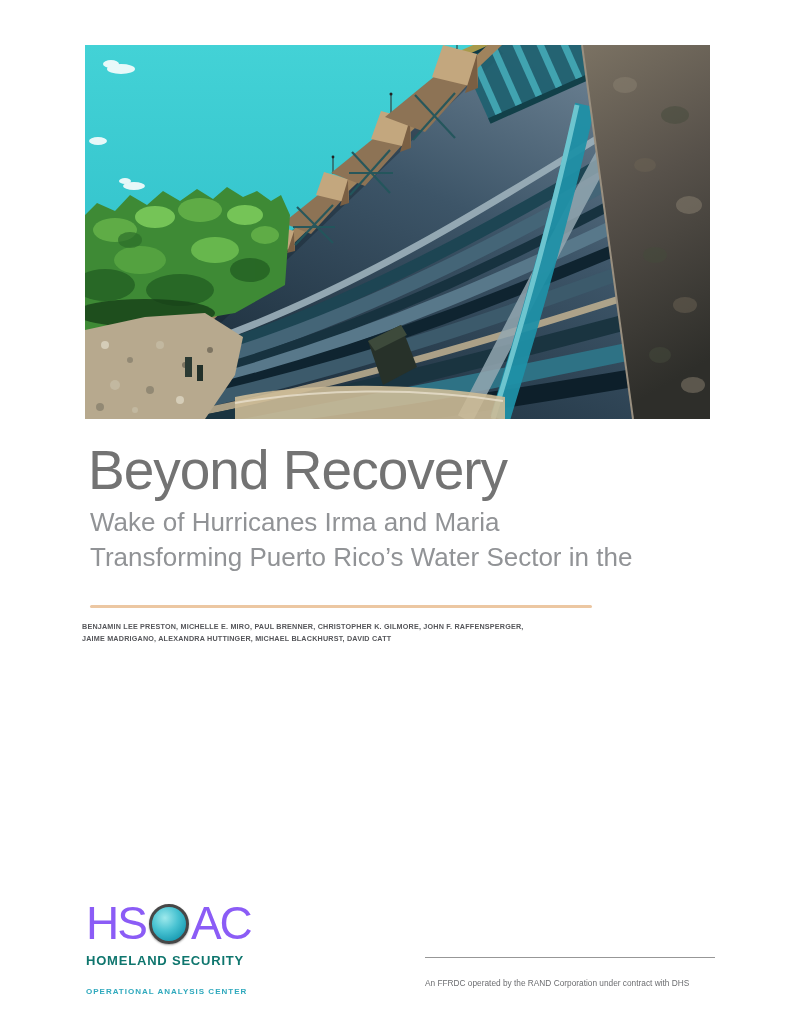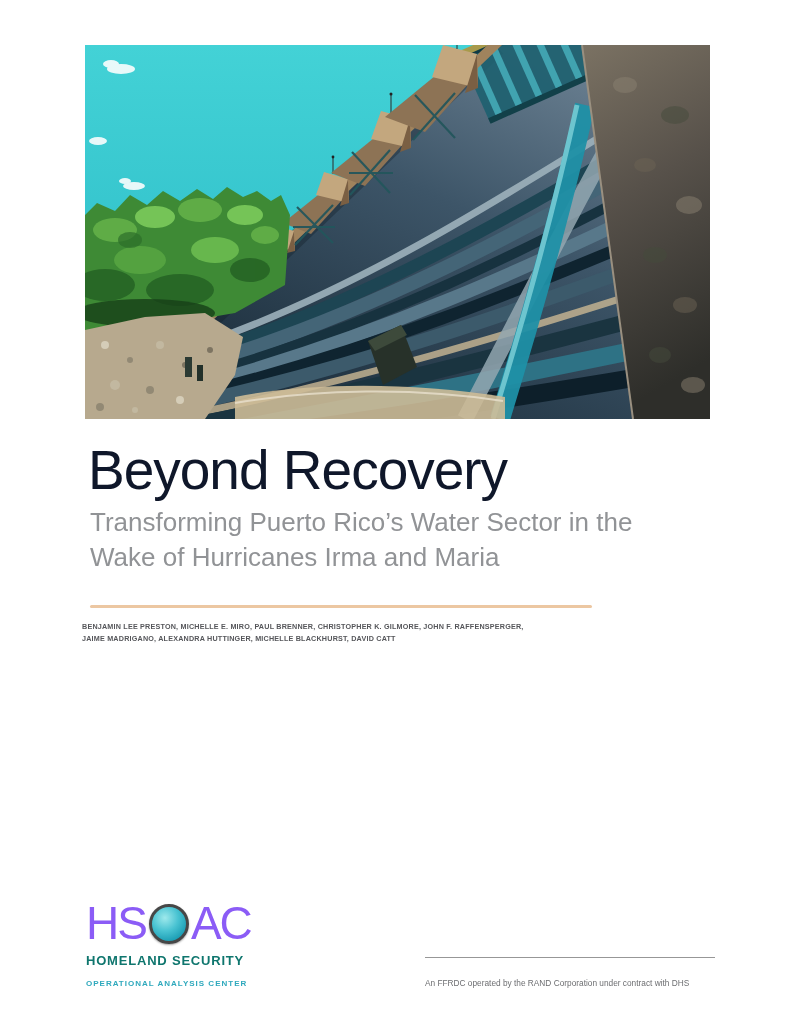--- a/index.html
+++ b/index.html
@@ -13,21 +13,21 @@
   .photo {
     position:absolute; left:85px; top:45px; width:625px; height:374px;
     overflow:hidden; background:#2ec6cd;
   }
   .photo svg { display:block; width:100%; height:100%; }
 
   
   .title {
     position:absolute; left:88px; top:438px;
     font-size:55px; font-weight:300; letter-spacing:-1px;
-    color:#0f172a; white-space:nowrap;
+    color:#737373; white-space:nowrap;
   }
   .subtitle {
     position:absolute; left:90px; top:505px;
     font-size:26px; font-weight:300; line-height:35px;
     color:#919396; white-space:nowrap;
   }
   .rule {
     position:absolute; left:90px; top:605px; width:502px; height:3px;
     background:#ecc7a2; border-radius:2px;
   }
@@ -48,21 +48,21 @@
     margin:2px 2px 0 3px;
     background:radial-gradient(circle at 38% 32%, #9ee9ec 0%, #49c3d2 42%, #1a9cb3 78%, #12809a 100%);
     border:3px solid #474747;
     box-shadow:0 1px 2px rgba(0,0,0,.35);
   }
   .logo-line1 {
     margin-top:4px; font-size:13px; font-weight:700;
     letter-spacing:.8px; color:#0f766e; white-space:nowrap;
   }
   .logo-line2 {
-    margin-top:11px; font-size:8px; font-weight:600;
+    margin-top:19px; font-size:8px; font-weight:600;
     letter-spacing:1px; color:#2fa9bd; white-space:nowrap;
   }
 
   
   .footer-note {
     position:absolute; left:425px; top:957px; width:290px;
     border-top:1px solid #979797; padding-top:20px;
     font-size:8.3px; color:#6d6e71; white-space:nowrap;
   }
 </style>
@@ -253,29 +253,29 @@
             <circle cx="50" cy="365" r="3" fill="#c4baa2"></circle>
         </g>
         <rect x="100" y="312" width="7" height="20" fill="#2b3a33"></rect>
         <rect x="112" y="320" width="6" height="16" fill="#22302a"></rect>
       </g>
     </svg>
   </div>
 
   <div class="title">Beyond Recovery</div>
   <div class="subtitle">
+    <div>Wake of Hurricanes Irma and Maria</div>
     <div>Transforming Puerto Rico’s Water Sector in the</div>
-    <div>Wake of Hurricanes Irma and Maria</div>
   </div>
 
   <div class="rule"></div>
 
   <div class="authors">
     <div>BENJAMIN LEE PRESTON, MICHELLE E. MIRO, PAUL BRENNER, CHRISTOPHER K. GILMORE, JOHN F. RAFFENSPERGER,</div>
-    <div>JAIME MADRIGANO, ALEXANDRA HUTTINGER, MICHELLE BLACKHURST, DAVID CATT</div>
+    <div>JAIME MADRIGANO, ALEXANDRA HUTTINGER, MICHAEL BLACKHURST, DAVID CATT</div>
   </div>
 
   <div class="logo">
     <div class="logo-acronym">
       <span>HS</span>
       <span class="logo-globe"></span>
       <span>AC</span>
     </div>
     <div class="logo-line1">HOMELAND SECURITY</div>
     <div class="logo-line2">OPERATIONAL ANALYSIS CENTER</div>

